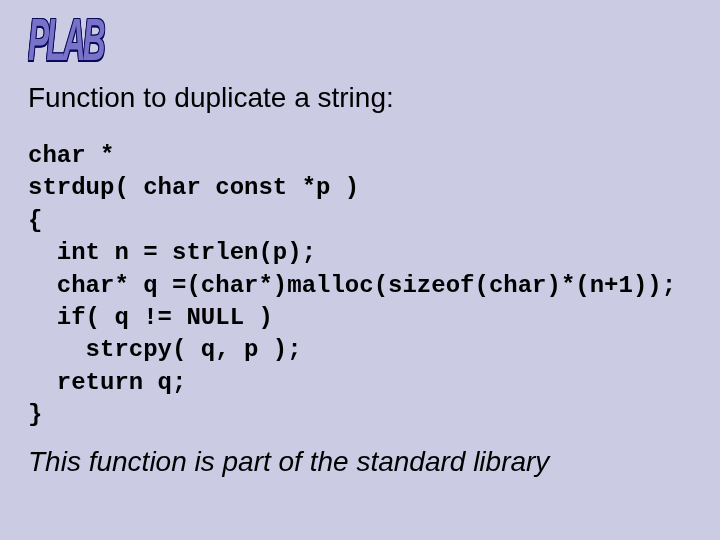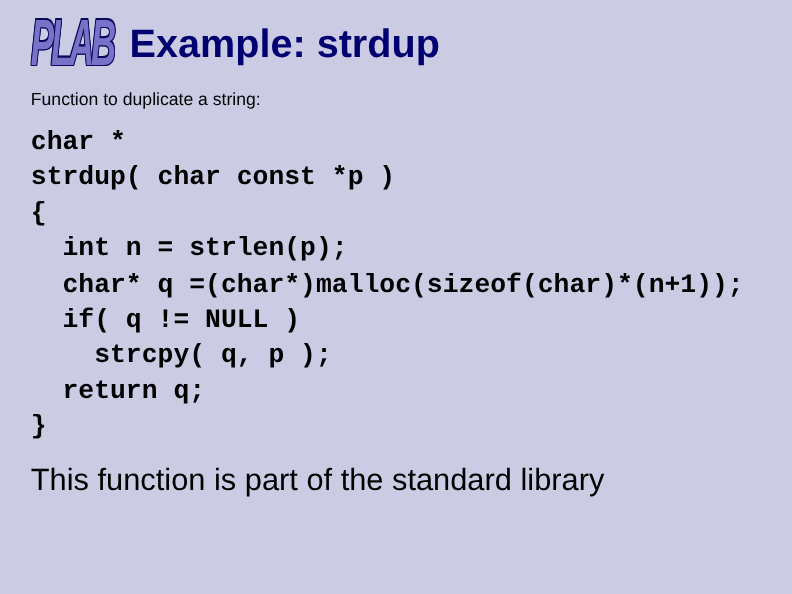--- a/index.html
+++ b/index.html
@@ -40,44 +40,44 @@
     line-height: 1;
     white-space: nowrap;
   }
   .title {
     font-size: 36px;
     font-weight: bold;
     color: #000070;
     margin-left: -18px;
   }
   .subtitle {
-    font-size: 16px;
+    font-size: 28px;
     color: #000;
-    margin-bottom: 14px;
+    margin-bottom: 26px;
   }
   .code {
     font-family: "Courier New", Courier, monospace;
     font-size: 24px;
     font-weight: bold;
     color: #000;
     white-space: pre;
     line-height: 1.35;
     margin-bottom: 14px;
   }
   .footnote {
     font-size: 28px;
     color: #000;
+    font-style: italic;
   }
 </style>
 </head>
 <body>
 
 <div class="header-row">
   <div class="logo">PLAB</div>
-  <div class="title">Example: strdup</div>
 </div>
 
 <div class="subtitle">Function to duplicate a string:</div>
 
 <div class="code">char *
 strdup( char const *p )
 {
   int n = strlen(p);
   char* q =(char*)malloc(sizeof(char)*(n+1));
   if( q != NULL )

